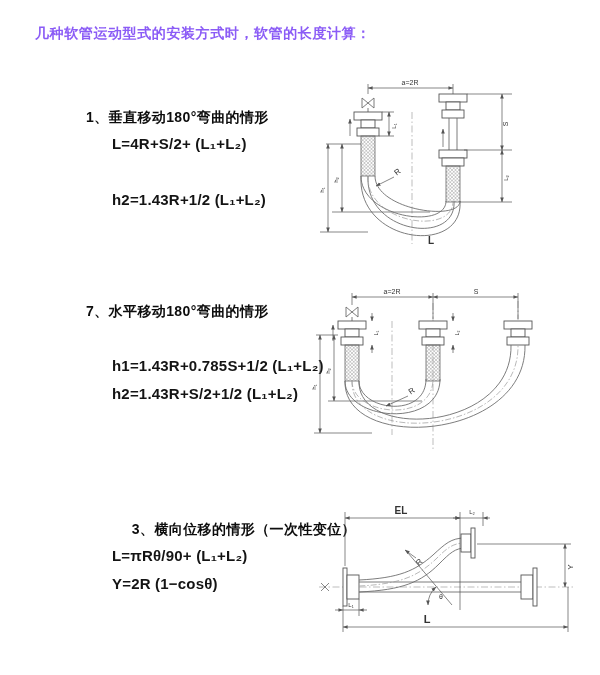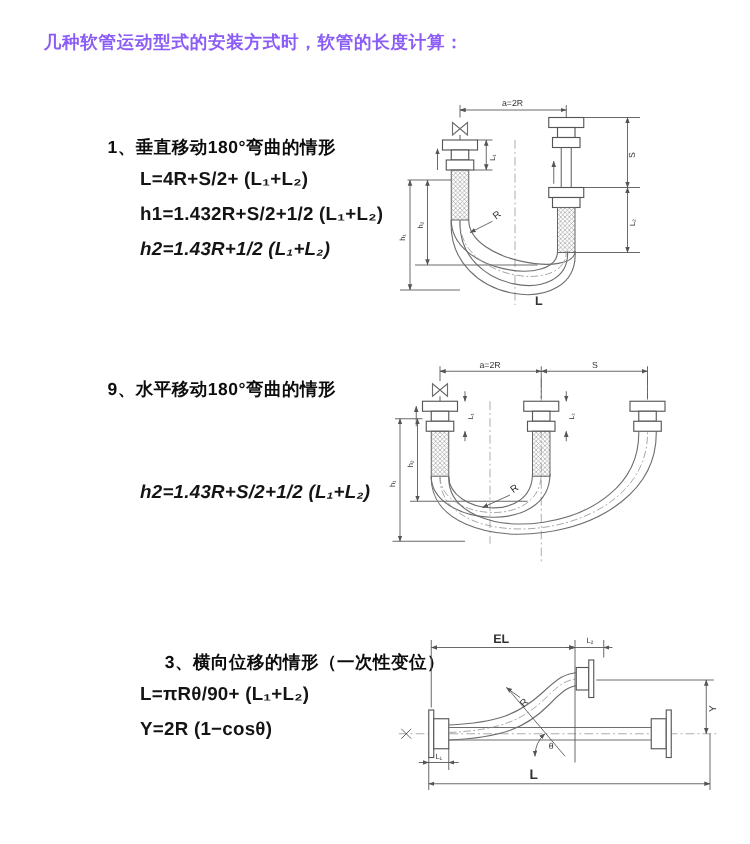--- a/index.html
+++ b/index.html
@@ -15,47 +15,47 @@
     position:absolute; left:35px; top:25px;
     font-size:14px; font-weight:bold; letter-spacing:0.6px; color:#8b5cf6;
   }
   .section { position:absolute; left:48px; width:270px;margin-left:38px; }
   .sec-1 { top:109px; } .sec-2 { top:303px; } .sec-3 { top:521px;text-align:right; }
   .sec-heading { font-size:14px; font-weight:bold; color:#0d0d0d; letter-spacing:0.4px; }
   .formula {
     position:absolute; left:26px; white-space:nowrap;
     font-size:15px; font-weight:600; color:#141414; letter-spacing:0.2px;
   }
-  .f-0 { top:26px; } .f-1 { top:54px; } .f-2 { top:82px;font-style:italic; }
+  .f-0 { top:26px; } .f-1 { top:54px; } .f-2 { top:82px; }
   .diagram { position:absolute; }
   .dg-1 { left:312px; top:72px; }
   .dg-2 { left:310px; top:283px; }
   .dg-3 { left:313px; top:492px; }
   svg { display:block; }
   svg text { font-family:"Liberation Sans","DejaVu Sans",sans-serif; fill:#333; }
   .dline { stroke:#6e6e6e; stroke-width:0.9; fill:none; }
   .dim   { stroke:#555; stroke-width:0.7; fill:none; }
   .cline { stroke:#a0a0a0; stroke-width:0.7; fill:none; stroke-dasharray:7 2.5 1.5 2.5; }
   .hosec { stroke:#9a9a9a; stroke-width:0.7; fill:none; stroke-dasharray:6 2 1.5 2; }
   .flg   { stroke:#555; stroke-width:0.9; fill:#fff; }
 </style>
 </head>
 <body>
 
 <div class="page-title">几种软管运动型式的安装方式时，软管的长度计算：</div>
 
 <div class="section sec-1">
   <div class="sec-heading">1、垂直移动180°弯曲的情形</div>
   <div class="formula f-0">L=4R+S/2+ (L₁+L₂)</div>
-  <div class="formula f-1">h1=1.432R+S/2+1/2 (L₁+L₂)</div>
   <div class="formula f-2">h2=1.43R+1/2 (L₁+L₂)</div>
 </div>
 
 <div class="section sec-2">
-  <div class="sec-heading">9、水平移动180°弯曲的情形</div>
+  <div class="sec-heading">7、水平移动180°弯曲的情形</div>
+  <div class="formula f-1">h1=1.43R+0.785S+1/2 (L₁+L₂)</div>
   <div class="formula f-2">h2=1.43R+S/2+1/2 (L₁+L₂)</div>
 </div>
 
 <div class="section sec-3">
   <div class="sec-heading">3、横向位移的情形（一次性变位）</div>
   <div class="formula f-0">L=πRθ/90+ (L₁+L₂)</div>
   <div class="formula f-1">Y=2R (1−cosθ)</div>
 </div>
 
 <div class="diagram dg-1">

